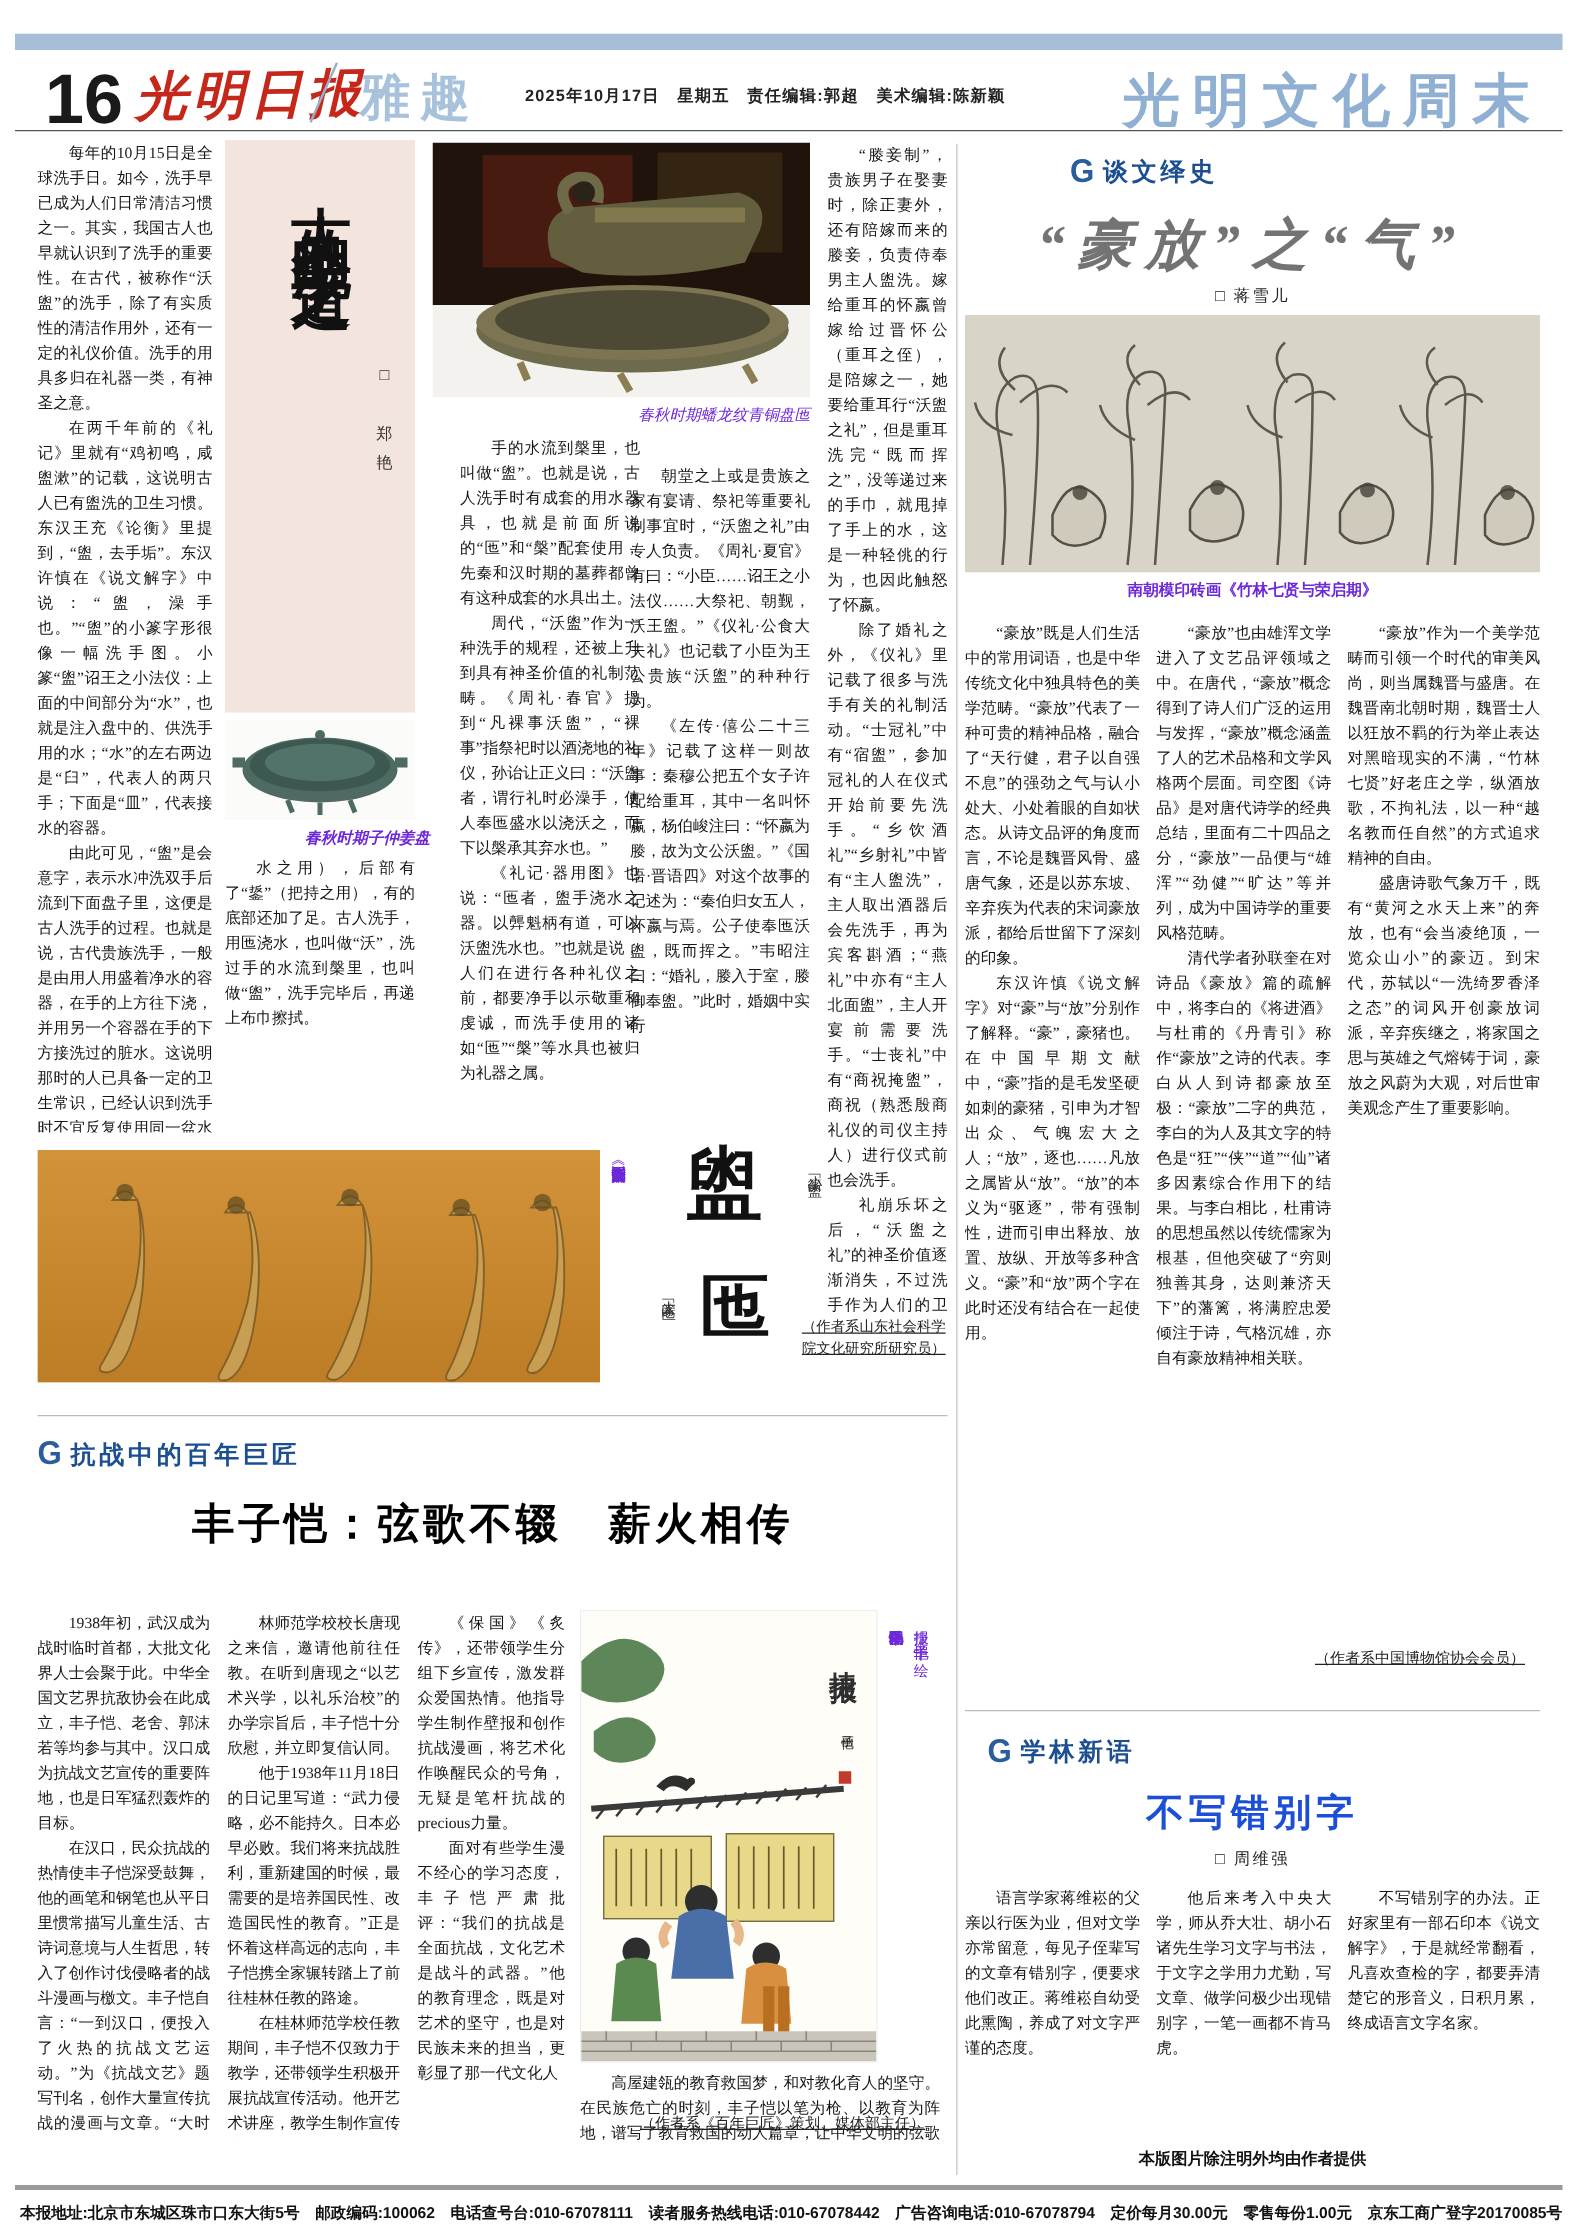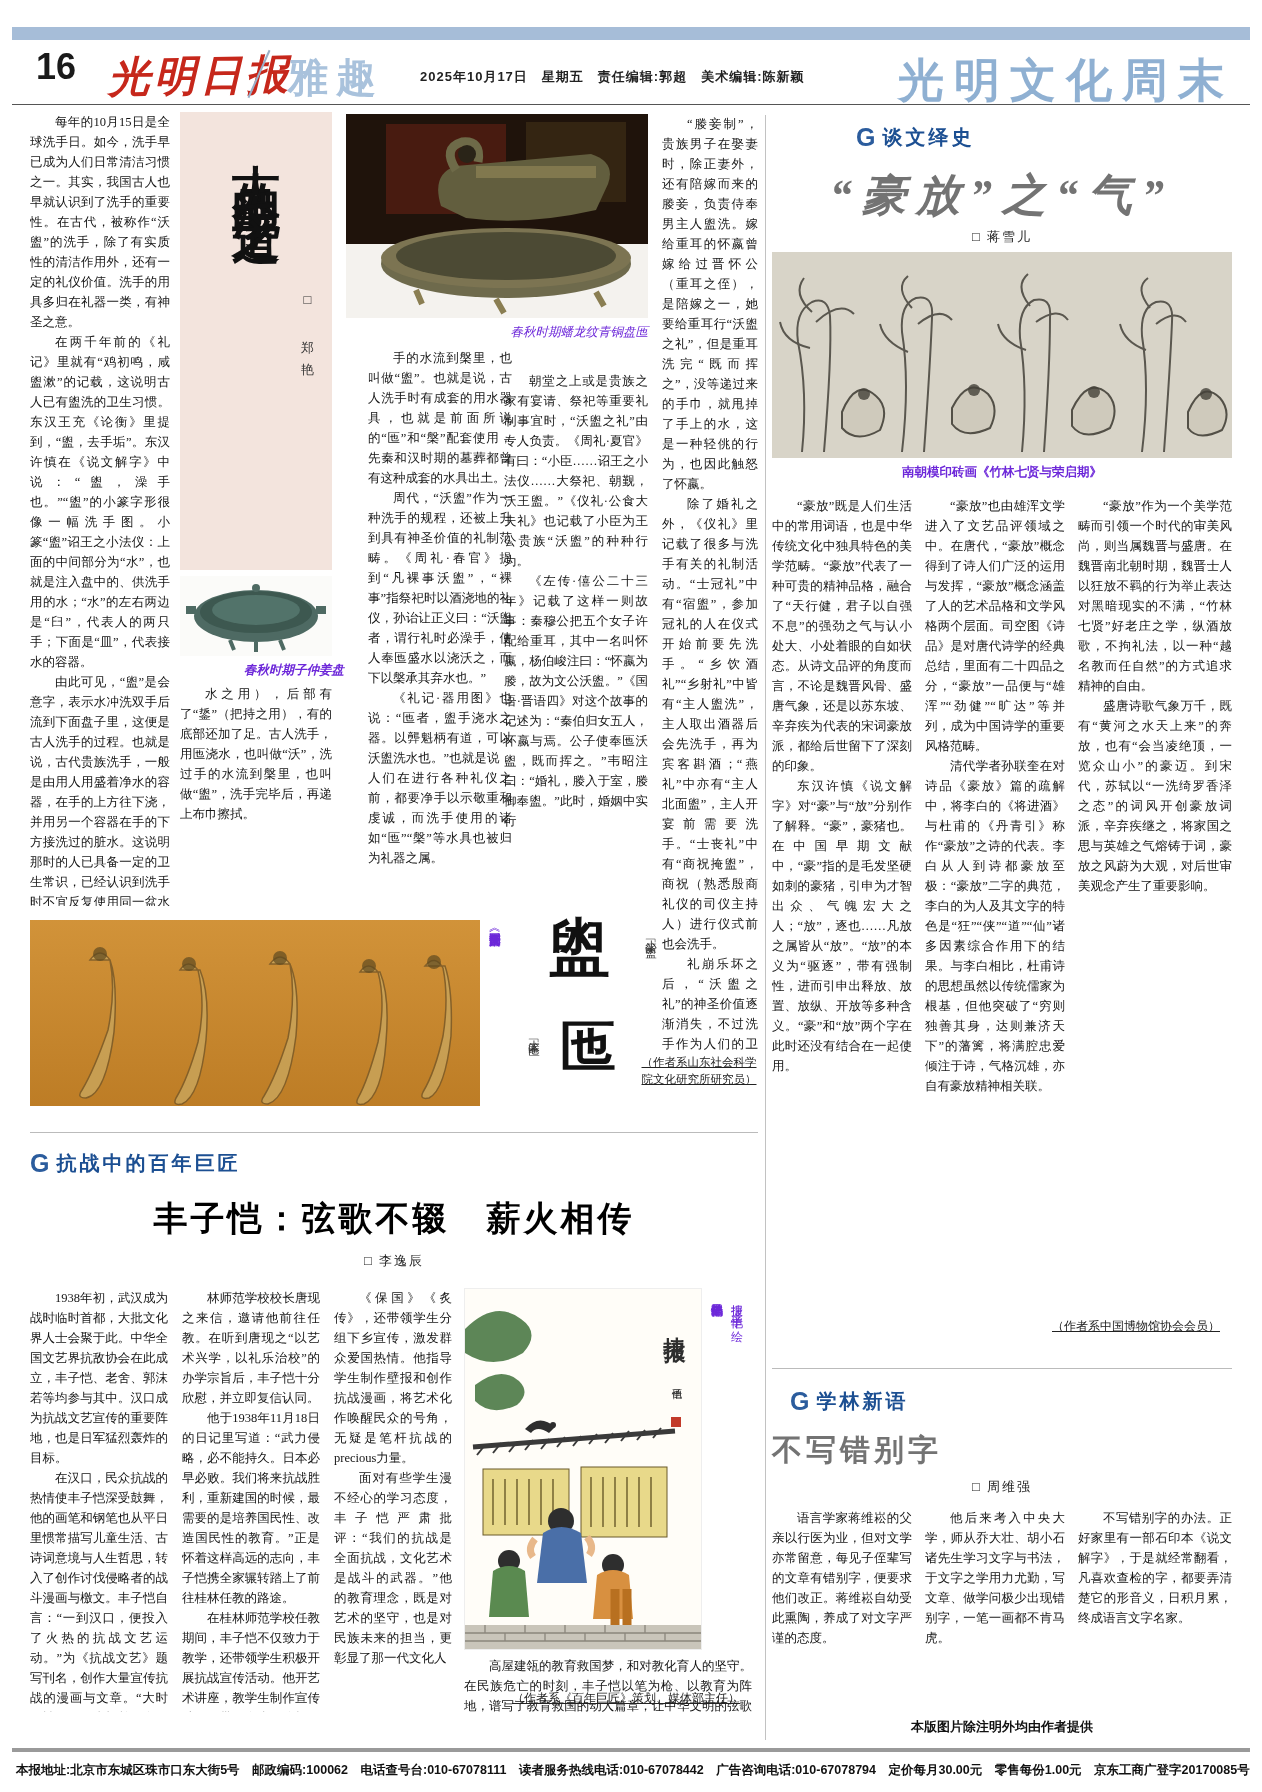--- a/index.html
+++ b/index.html
@@ -1,21 +1,21 @@
 <!DOCTYPE html>
 <html><head>
 <meta charset="utf-8">
 <style>
   html,body{margin:0;padding:0;background:#fff;}
   #page{position:relative;width:1262px;height:1792px;background:#fff;overflow:hidden;
         font-family:"Liberation Serif","DejaVu Serif",serif;color:#151515;}
   .abs{position:absolute;}
   
   .topbar{background:#a6bdd8;height:13px;}
-  .pagenum{font-family:"Liberation Sans",sans-serif;font-size:36px;font-weight:700;color:#1a1a1a;}
+  .pagenum{font-family:"Liberation Sans",sans-serif;font-size:56px;font-weight:700;color:#1a1a1a;}
   .masthead{font-size:42px;font-weight:900;color:#c6271b;font-style:italic;letter-spacing:4px;transform:rotate(-1deg);}
   .slash{width:2px;height:52px;background:#9ab0c9;transform:rotate(24deg);}
   .secname{font-size:40px;font-weight:900;color:#a9c2dc;letter-spacing:8px;font-family:"Liberation Sans",sans-serif;}
   .dateline{font-size:13px;font-weight:700;color:#222;font-family:"Liberation Sans",sans-serif;letter-spacing:1px;}
   .weekend{font-size:46px;font-weight:900;color:#8fb0d2;letter-spacing:10px;}
   .hline{background:#555;height:1px;}
   .vline{background:#c2c2c2;width:1px;}
   
   .col{overflow:hidden;text-align:justify;font-size:12.5px;line-height:1.6;}
   .col p{margin:0;text-indent:2em;}
@@ -30,21 +30,21 @@
   
   .titlebox{background:#f3e4dd;}
   .vtitle{font-size:48px;font-weight:900;letter-spacing:9px;color:#111;}
   .vauthor{font-size:13px;letter-spacing:4px;color:#333;}
   .sealchar{font-size:62px;line-height:1;color:#111;font-weight:700;}
   .seallabel{font-size:11.5px;color:#333;letter-spacing:2px;}
   
   .ctitle{font-size:44px;font-weight:900;font-style:italic;letter-spacing:10px;color:#737373;text-align:center;}
   
   .etitle{font-family:"Liberation Sans",sans-serif;font-size:34px;font-weight:900;color:#000;text-align:center;letter-spacing:3px;}
-  .dtitle{font-family:"Liberation Sans",sans-serif;font-size:30px;font-weight:900;color:#737373;text-align:left;letter-spacing:4px;}
+  .dtitle{font-family:"Liberation Sans",sans-serif;font-size:30px;font-weight:900;color:#1d4ed8;text-align:center;letter-spacing:4px;}
   .bottomnote{font-size:13px;font-weight:700;text-align:center;color:#111;}
   .footer{font-size:12.5px;font-weight:700;color:#111;font-family:"Liberation Sans",sans-serif;}
 </style>
 </head>
 <body>
 
 <div id="page">
 
   <div class="abs topbar" style="left:12px;top:27px;width:1238px;"></div>
   <div class="abs pagenum" style="left:36px;top:46px;">16</div>
@@ -205,21 +205,20 @@
       <p>“豪放”作为一个美学范畴而引领一个时代的审美风尚，则当属魏晋与盛唐。在魏晋南北朝时期，魏晋士人以狂放不羁的行为举止表达对黑暗现实的不满，“竹林七贤”好老庄之学，纵酒放歌，不拘礼法，以一种“越名教而任自然”的方式追求精神的自由。</p>
       <p>盛唐诗歌气象万千，既有“黄河之水天上来”的奔放，也有“会当凌绝顶，一览众山小”的豪迈。到宋代，苏轼以“一洗绮罗香泽之态”的词风开创豪放词派，辛弃疾继之，将家国之思与英雄之气熔铸于词，豪放之风蔚为大观，对后世审美观念产生了重要影响。</p>
     </div>
   <div class="abs note" style="left:1040px;top:1318px;width:192px;">（作者系中国博物馆协会会员）</div>
 
   <div class="abs badge" style="left:30px;top:1150px;">
     <span class="glogo">G</span>
     <span class="badgetxt">抗战中的百年巨匠</span>
   </div>
   <div class="abs etitle" style="left:30px;top:1196px;width:728px;">丰子恺：弦歌不辍　薪火相传</div>
-  <div class="abs author" style="left:30px;top:1252px;width:728px;">□ 李逸辰</div>
 
   <div class="abs col" style="left:30px;top:1288px;width:138px;height:424px;">
       <p>1938年初，武汉成为战时临时首都，大批文化界人士会聚于此。中华全国文艺界抗敌协会在此成立，丰子恺、老舍、郭沫若等均参与其中。汉口成为抗战文艺宣传的重要阵地，也是日军猛烈轰炸的目标。</p>
       <p>在汉口，民众抗战的热情使丰子恺深受鼓舞，他的画笔和钢笔也从平日里惯常描写儿童生活、古诗词意境与人生哲思，转入了创作讨伐侵略者的战斗漫画与檄文。丰子恺自言：“一到汉口，便投入了火热的抗战文艺运动。”为《抗战文艺》题写刊名，创作大量宣传抗战的漫画与文章。“大时代被折叠，生机并不息。春来怒放的，气象何蓬勃！”这是丰子恺为鼓舞panel读者所撰文字的气概。此时，正在广西桂林的桂</p>
     </div>
   <div class="abs col" style="left:182px;top:1288px;width:138px;height:424px;">
       <p>林师范学校校长唐现之来信，邀请他前往任教。在听到唐现之“以艺术兴学，以礼乐治校”的办学宗旨后，丰子恺十分欣慰，并立即复信认同。</p>
       <p>他于1938年11月18日的日记里写道：“武力侵略，必不能持久。日本必早必败。我们将来抗战胜利，重新建国的时候，最需要的是培养国民性、改造国民性的教育。”正是怀着这样高远的志向，丰子恺携全家辗转踏上了前往桂林任教的路途。</p>
       <p>在桂林师范学校任教期间，丰子恺不仅致力于教学，还带领学生积极开展抗战宣传活动。他开艺术讲座，教学生制作宣传壁报；带领学生贴抗战标语，编写抗战歌曲，同心协力，抗战救国。</p>
     </div>

